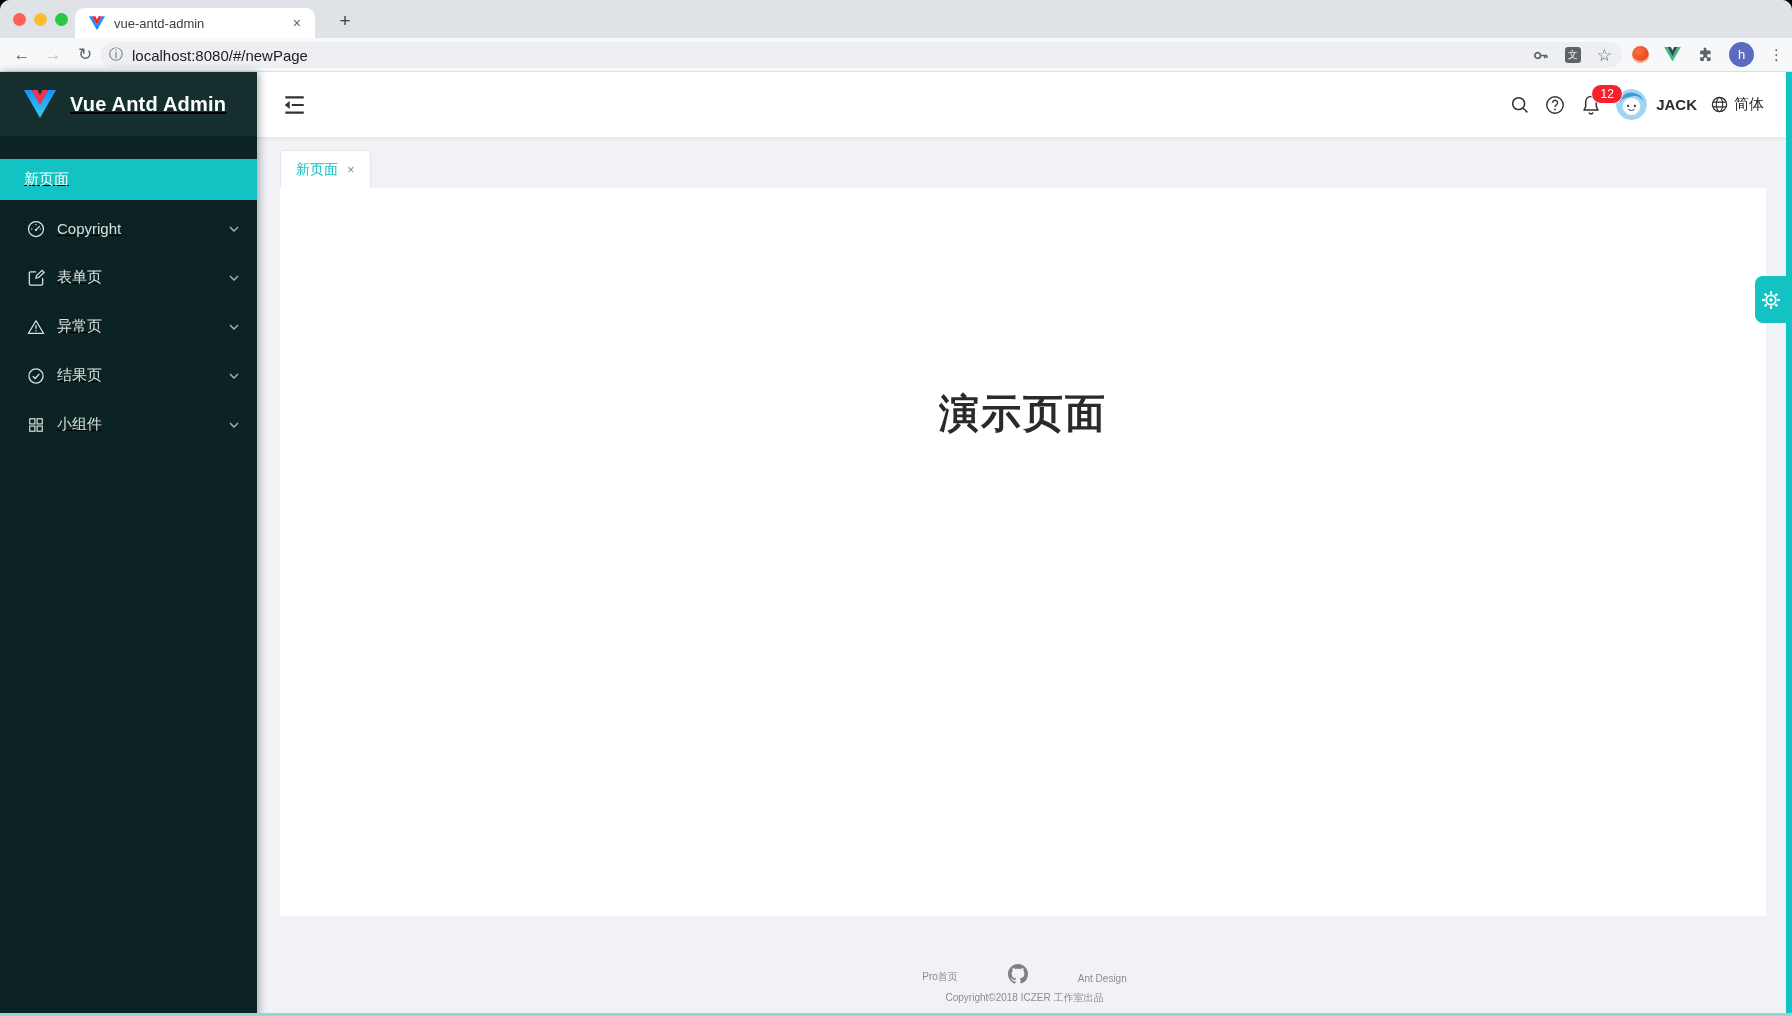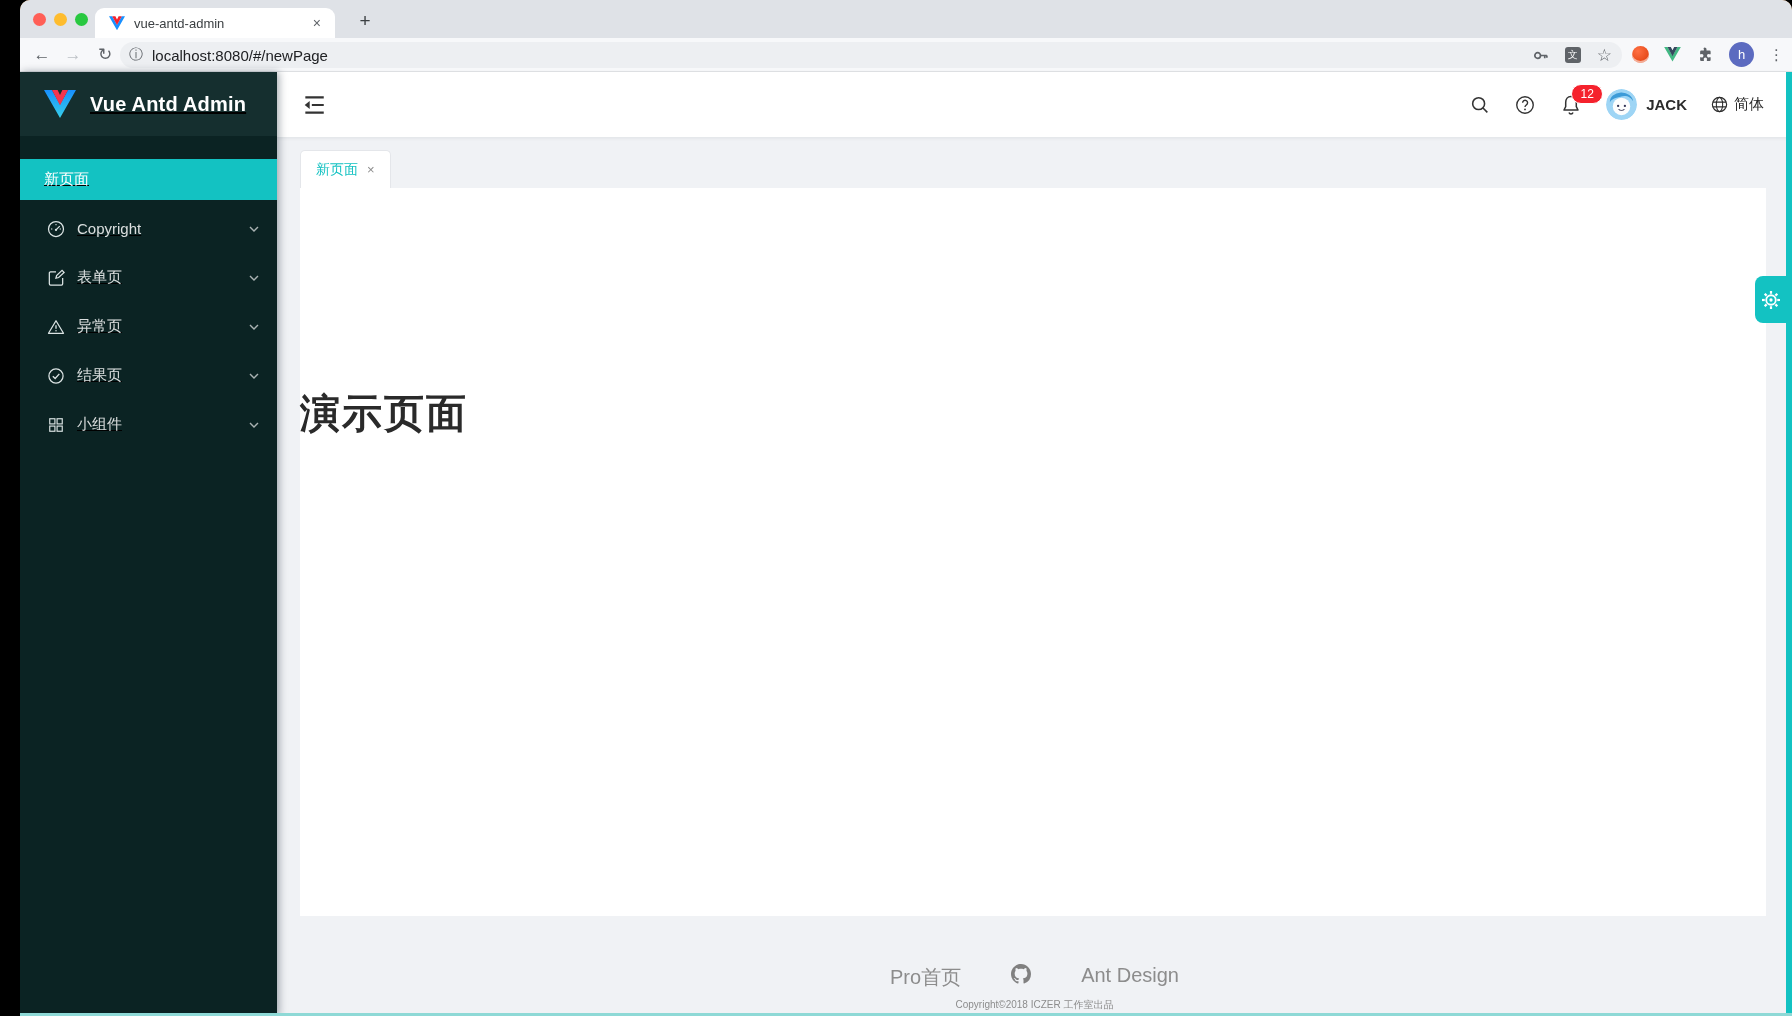--- a/index.html
+++ b/index.html
@@ -1,19 +1,19 @@
 <!DOCTYPE html>
 <html><head>
 <meta charset="utf-8">
 <style>
   * { margin:0; padding:0; box-sizing:border-box; }
   html,body { background:#000; }
   body { font-family:"Liberation Sans","DejaVu Sans",sans-serif; }
   .stage { position:relative; width:1792px; height:1016px; background:#000; overflow:hidden; }
-  .browser { position:absolute; inset:0; border-radius:10px 10px 0 0; overflow:hidden; background:#fdba74;margin-left:20px; }
+  .browser { position:absolute; inset:0; border-radius:10px 10px 0 0; overflow:hidden; background:#fdba74; }
 
   
   .tabstrip { position:absolute; left:0; top:0; width:100%; height:38px; background:#dfe2e7; }
   .traffic { position:absolute; left:13px; top:13px; display:flex; gap:8px; }
   .dot { width:13px; height:13px; border-radius:50%; }
   .dot.red { background:#ff5f57; } .dot.yellow { background:#febc2e; } .dot.green { background:#28c840; }
   .btab { position:absolute; left:75px; top:8px; width:240px; height:30px; background:#fff;
           border-radius:9px 9px 0 0; display:flex; align-items:center; padding:0 10px 0 14px;
           font-size:13px; color:#3c4043; }
   .btab-title { flex:1; overflow:hidden; white-space:nowrap; }
@@ -55,45 +55,45 @@
                padding:0 17px 0 26px; color:rgba(255,255,255,.85); font-size:15px; }
   .menu-item.selected { background:#13c2c2; color:#fff; padding-left:24px; }
   .mi-icon { width:20px; height:20px; margin-right:11px; flex:none; }
   .mi-chevron { margin-left:auto; width:12px; height:12px; opacity:.65; }
 
   
   .main-header { position:absolute; left:257px; top:0; right:0; height:65px; background:#fff;
                  box-shadow:0 1px 4px rgba(0,21,41,.08); display:flex; align-items:center;
                  padding:0 28px 0 24px; z-index:2; }
   .fold-btn { width:26px; height:26px; }
-  .hdr-right { margin-left:auto; display:flex; align-items:center; gap:23px; }
+  .hdr-right { margin-left:auto; display:flex; align-items:center; gap:13px; }
   .hicon { width:22px; height:22px; }
   .bell-wrap { position:relative; width:24px; height:24px; }
   .badge { position:absolute; top:-9px; left:12px; min-width:32px; height:20px; background:#f5222d;
            border:1px solid #fff; border-radius:10px; color:#fff; font-size:12px; text-align:center;
            line-height:18px; padding:0 6px; }
   .user-wrap { display:flex; align-items:center; gap:9px; }
   .avatar { width:31px; height:31px; border-radius:50%; overflow:hidden; }
   .username { font-size:15px; font-weight:bold; color:#2b2b2b; }
   .lang-wrap { display:flex; align-items:center; gap:5px; color:#2b2b2b; font-size:15px;text-align:center; }
 
   
   .workspace { position:absolute; left:257px; top:65px; right:0; bottom:0; }
   .tabbar { height:51px; padding:13px 0 0 23px; }
   .page-tab { display:inline-flex; height:38px; align-items:center; gap:9px; background:#fff;
               border:1px solid #e4e6ea; border-bottom:none; border-radius:5px 5px 0 0;
               padding:0 15px; font-size:14px; }
   .page-tab .t-label { color:#13c2c2; }
   .page-tab .t-close { color:#8c8c8c; font-size:13px; }
-  .content { margin:0 26px 0 23px; height:728px; background:#fff; }
+  .content { margin:0 26px 0 23px; height:728px; background:#fff; text-align:center; }
   .demo-heading { padding-top:198px; font-size:40px; font-weight:bold; color:#2a2a2a; letter-spacing:2px; }
 
   
   .footer { text-align:center; padding-top:48px; color:#8c8c8c; }
-  .flinks { display:inline-flex; align-items:flex-start; gap:50px; font-size:20px; }
+  .flinks { display:inline-flex; align-items:flex-end; gap:50px; font-size:10px; }
   .flinks a, .flink { color:#8c8c8c; text-decoration:none; }
   .gh-ic { width:20px; height:20px; fill:#808080; display:block; }
   .copyright { margin-top:7px; font-size:10px; }
 
   
   .right-strip { position:absolute; right:0; top:0; width:6px; height:100%; background:#13c2c2; z-index:5; }
   .settings-btn { position:absolute; right:6px; top:204px; width:31px; height:47px; background:#13c2c2;
                   border-radius:8px 0 0 8px; display:flex; align-items:center; justify-content:center; z-index:5; }
   .bottom-line { position:absolute; left:0; bottom:0; width:100%; height:3px; background:#8ed9d6; z-index:6; }
 

